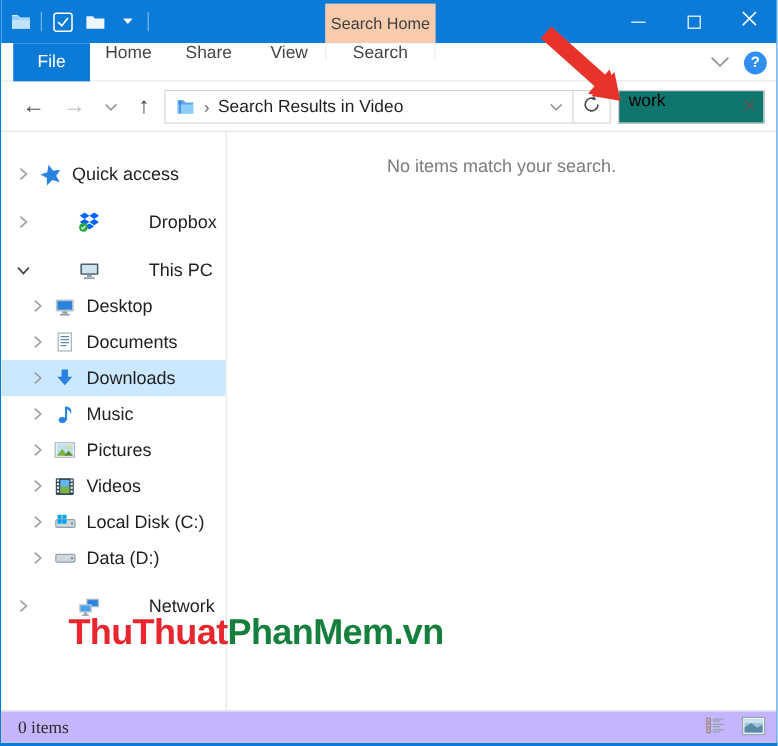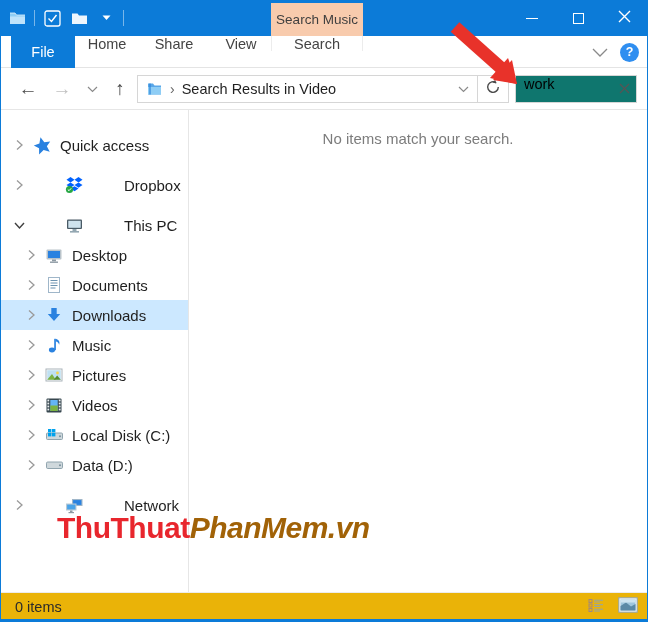--- a/index.html
+++ b/index.html
@@ -72,30 +72,30 @@
   .tree-row.lv0 + .tree-row.lv0, .tree-row.lv1 + .tree-row.lv0 { margin-top:10px;gap:32px; }
   .tree-row.lv0 + .tree-row.lv1 { margin-top:0; }
   .tree-row.selected { background:#cce8ff; }
   .chev { width:16px; display:flex; align-items:center; justify-content:center; }
   .tree-icon { width:20px; margin-left:5px; display:flex; align-items:center; justify-content:center; }
   .tree-label { margin-left:8px; font-size:15px; color:#1f1f1f; white-space:nowrap; }
   .mainpane { flex:1; position:relative; }
   .empty-msg { margin-top:20px; text-align:center; font-size:15px; color:#7c7c7c; }
 
   
-  .statusbar { position:relative; height:29px; background:#eab308; border-top:1px solid #ececec;
-    display:flex; align-items:center; }
+  .statusbar { position:relative; height:29px; background:#c4b5fd; border-top:1px solid #ececec;
+    display:flex; align-items:center;font-family:Liberation Serif, serif; }
   .status-count { margin-left:14px; font-size:14.5px; color:#2b2b2b; }
   .status-views { position:absolute; right:8px; top:0; height:100%; display:flex; align-items:center; gap:10px; }
   .view-btn { display:flex; align-items:center; justify-content:center; width:22px; height:20px; }
 
   
   .watermark { position:absolute; left:56px; top:511px; z-index:40; font-size:30px; font-weight:bold;
     letter-spacing:-0.5px; white-space:nowrap; pointer-events:none; }
-  .wm-red { color:#e8262d; } .wm-blue { color:#a16207;font-style:italic; }
+  .wm-red { color:#e8262d; } .wm-blue { color:#15803d; }
   .arrow-overlay { position:absolute; left:0; top:0; width:648px; height:622px; z-index:50; pointer-events:none; }
 </style>
 </head>
 <body>
 
 <div class="window">
 
   <div class="titlebar">
     <div class="qat">
       <span class="qbtn">
@@ -117,21 +117,21 @@
             <path d="M1 2.5h5.5L8 4.5h8V13H1z" fill="#eef6fd"></path>
           </svg>
         </span>
       <span class="qbtn">
           <svg width="9" height="6" viewBox="0 0 9 6">
             <path d="M0.5 0.5L4.5 5L8.5 0.5z" fill="#fff"></path>
           </svg>
         </span>
       <span class="sep"></span>
     </div>
-    <div class="ctx-tab">Search Music</div>
+    <div class="ctx-tab">Search Home</div>
     <div class="win-btns">
       <div class="win-btn">
           <span class="glyph-min"></span>
         </div>
       <div class="win-btn">
           <span class="glyph-max"></span>
         </div>
       <div class="win-btn">
           <span><svg width="13" height="13" viewBox="0 0 13 13">
               <path d="M1 1L12 12M12 1L1 12" stroke="#fff" stroke-width="1.4"></path>

